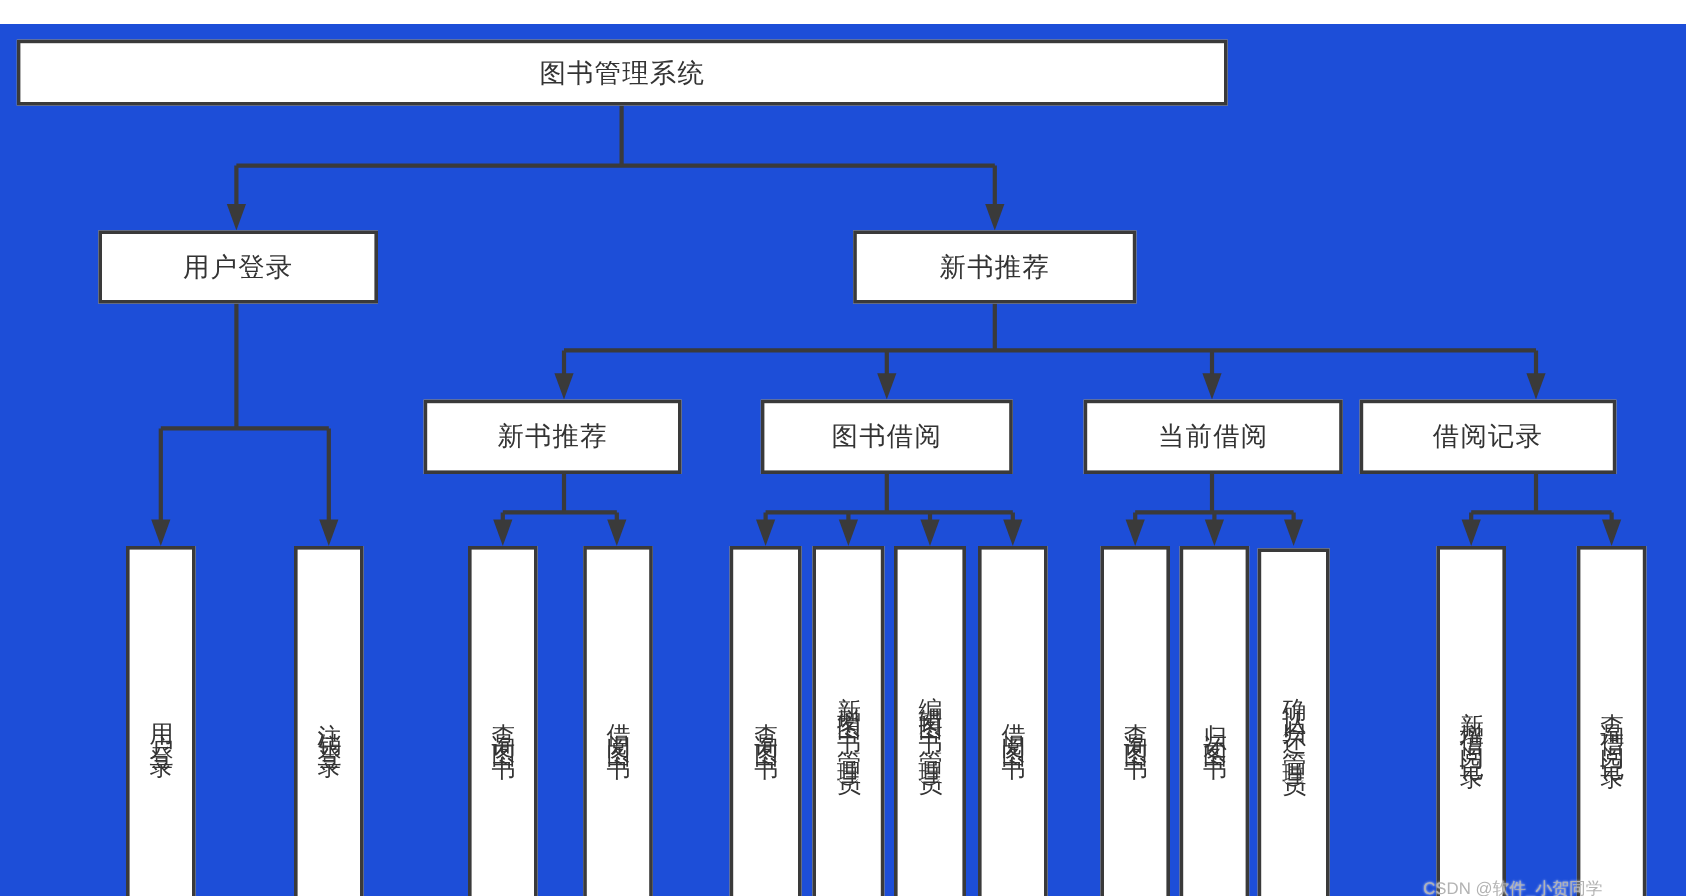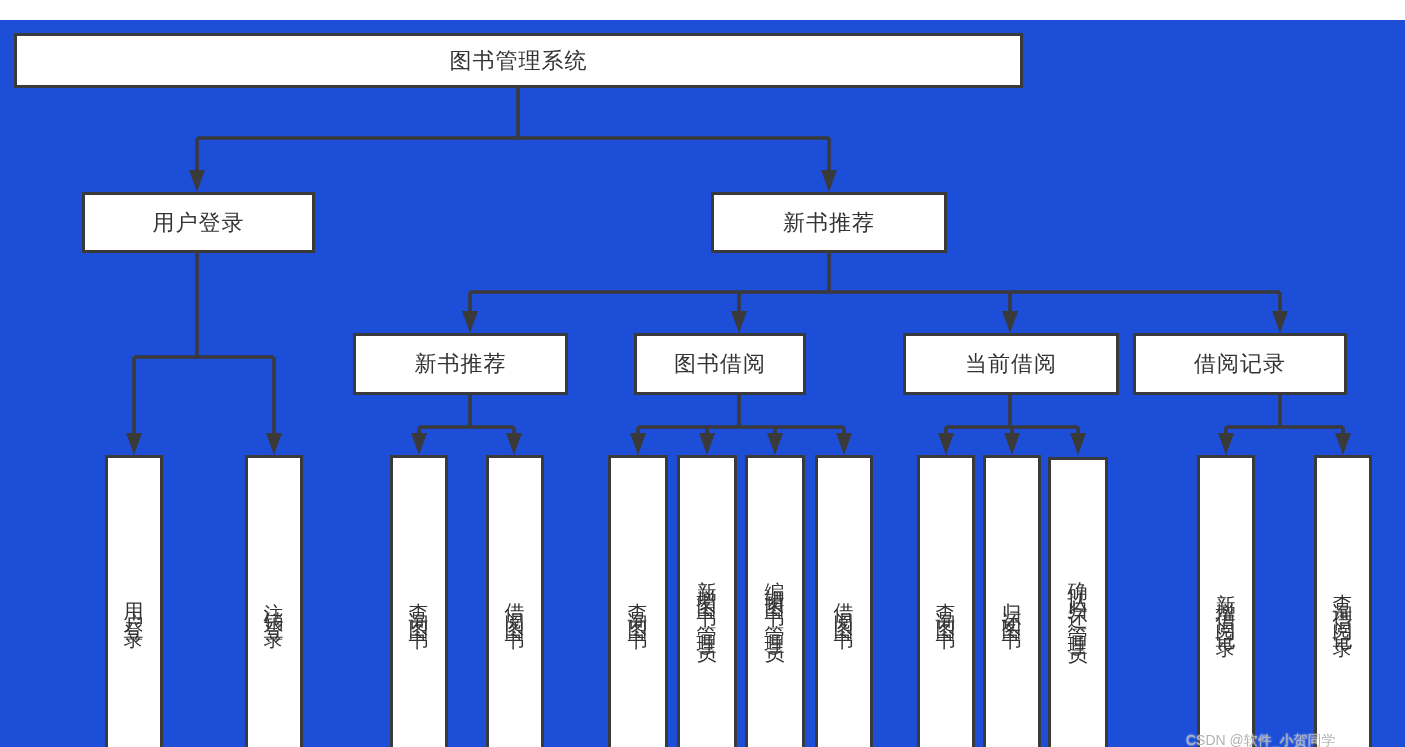--- a/index.html
+++ b/index.html
@@ -120,21 +120,21 @@
       <polygon points="1335,413 1351,413 1343,435"></polygon>
     </g>
   </svg>
 
   <div class="node h" style="left:14px; top:13px; width:1009px; height:55px;">图书管理系统</div>
 
   <div class="node h" style="left:82px; top:172px; width:233px; height:61px;">用户登录</div>
   <div class="node h" style="left:711px; top:172px; width:236px; height:61px;">新书推荐</div>
 
   <div class="node h" style="left:353px; top:313px; width:215px; height:62px;">新书推荐</div>
-  <div class="node h" style="left:634px; top:313px; width:172px; height:62px;">图书借阅</div>
+  <div class="node h" style="left:634px; top:313px; width:210px; height:62px;">图书借阅</div>
   <div class="node h" style="left:903px; top:313px; width:216px; height:62px;">当前借阅</div>
   <div class="node h" style="left:1133px; top:313px; width:214px; height:62px;">借阅记录</div>
 
   <div class="node v" style="left:105px; top:435px; width:58px; height:300px;">用户登录</div>
   <div class="node v" style="left:245px; top:435px; width:58px; height:300px;">注销登录</div>
 
   <div class="node v" style="left:390px; top:435px; width:58px; height:300px;">查询图书</div>
   <div class="node v" style="left:486px; top:435px; width:58px; height:300px;">借阅图书</div>
 
   <div class="node v" style="left:608px; top:435px; width:60px; height:300px;">查询图书</div>

